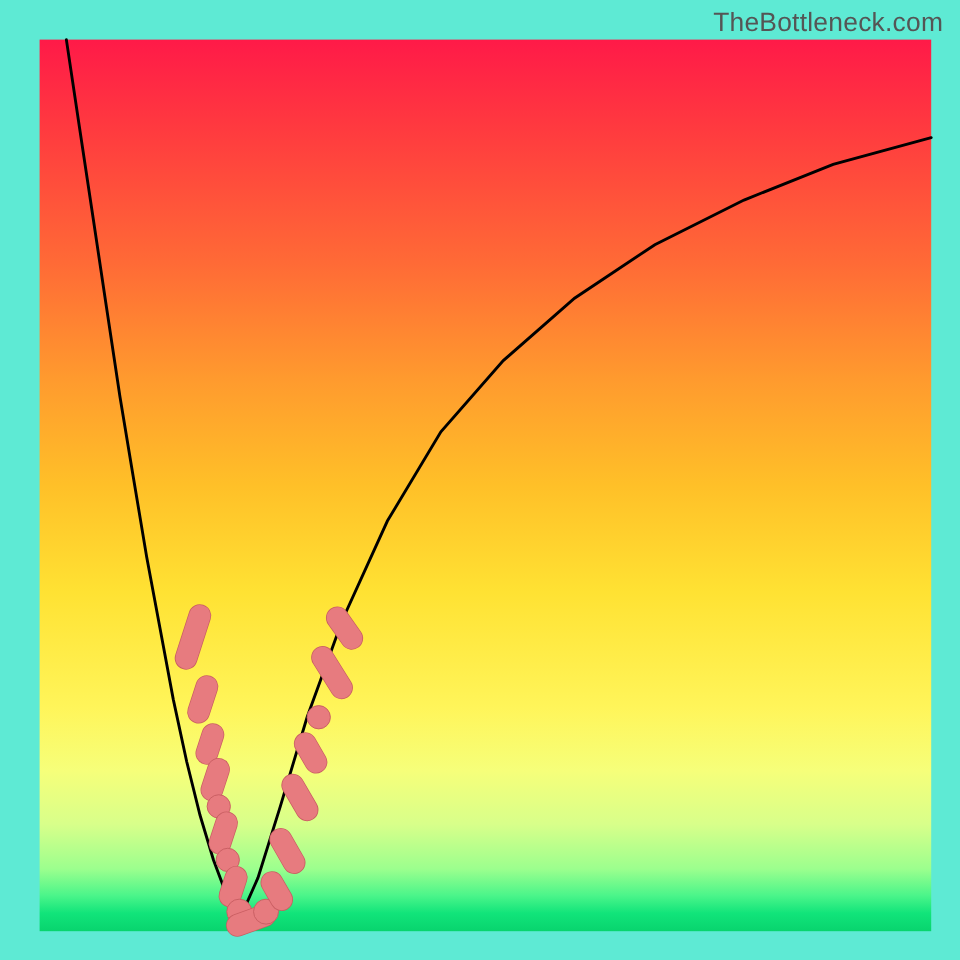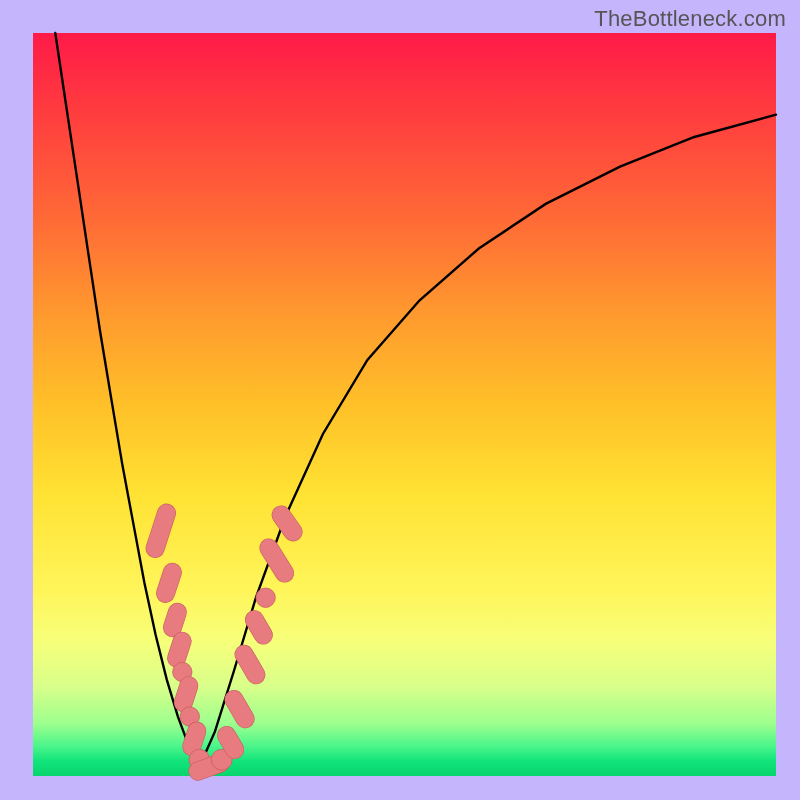--- a/index.html
+++ b/index.html
@@ -10,21 +10,21 @@
     overflow: hidden;
     background: #000;
     font-family: Arial, Helvetica, sans-serif;
   }
   .frame {
     position: absolute;
     left: 0;
     top: 0;
     width: 800px;
     height: 800px;
-    background: #c4b5fd;
+    background: #5eead4;
   }
   .plot {
     position: absolute;
     background: linear-gradient(to bottom,
       #ff1a48 0%,
       #ff3a3f 10%,
       #ff6a36 25%,
       #ff9a2e 38%,
       #ffc028 50%,
       #ffe233 62%,

